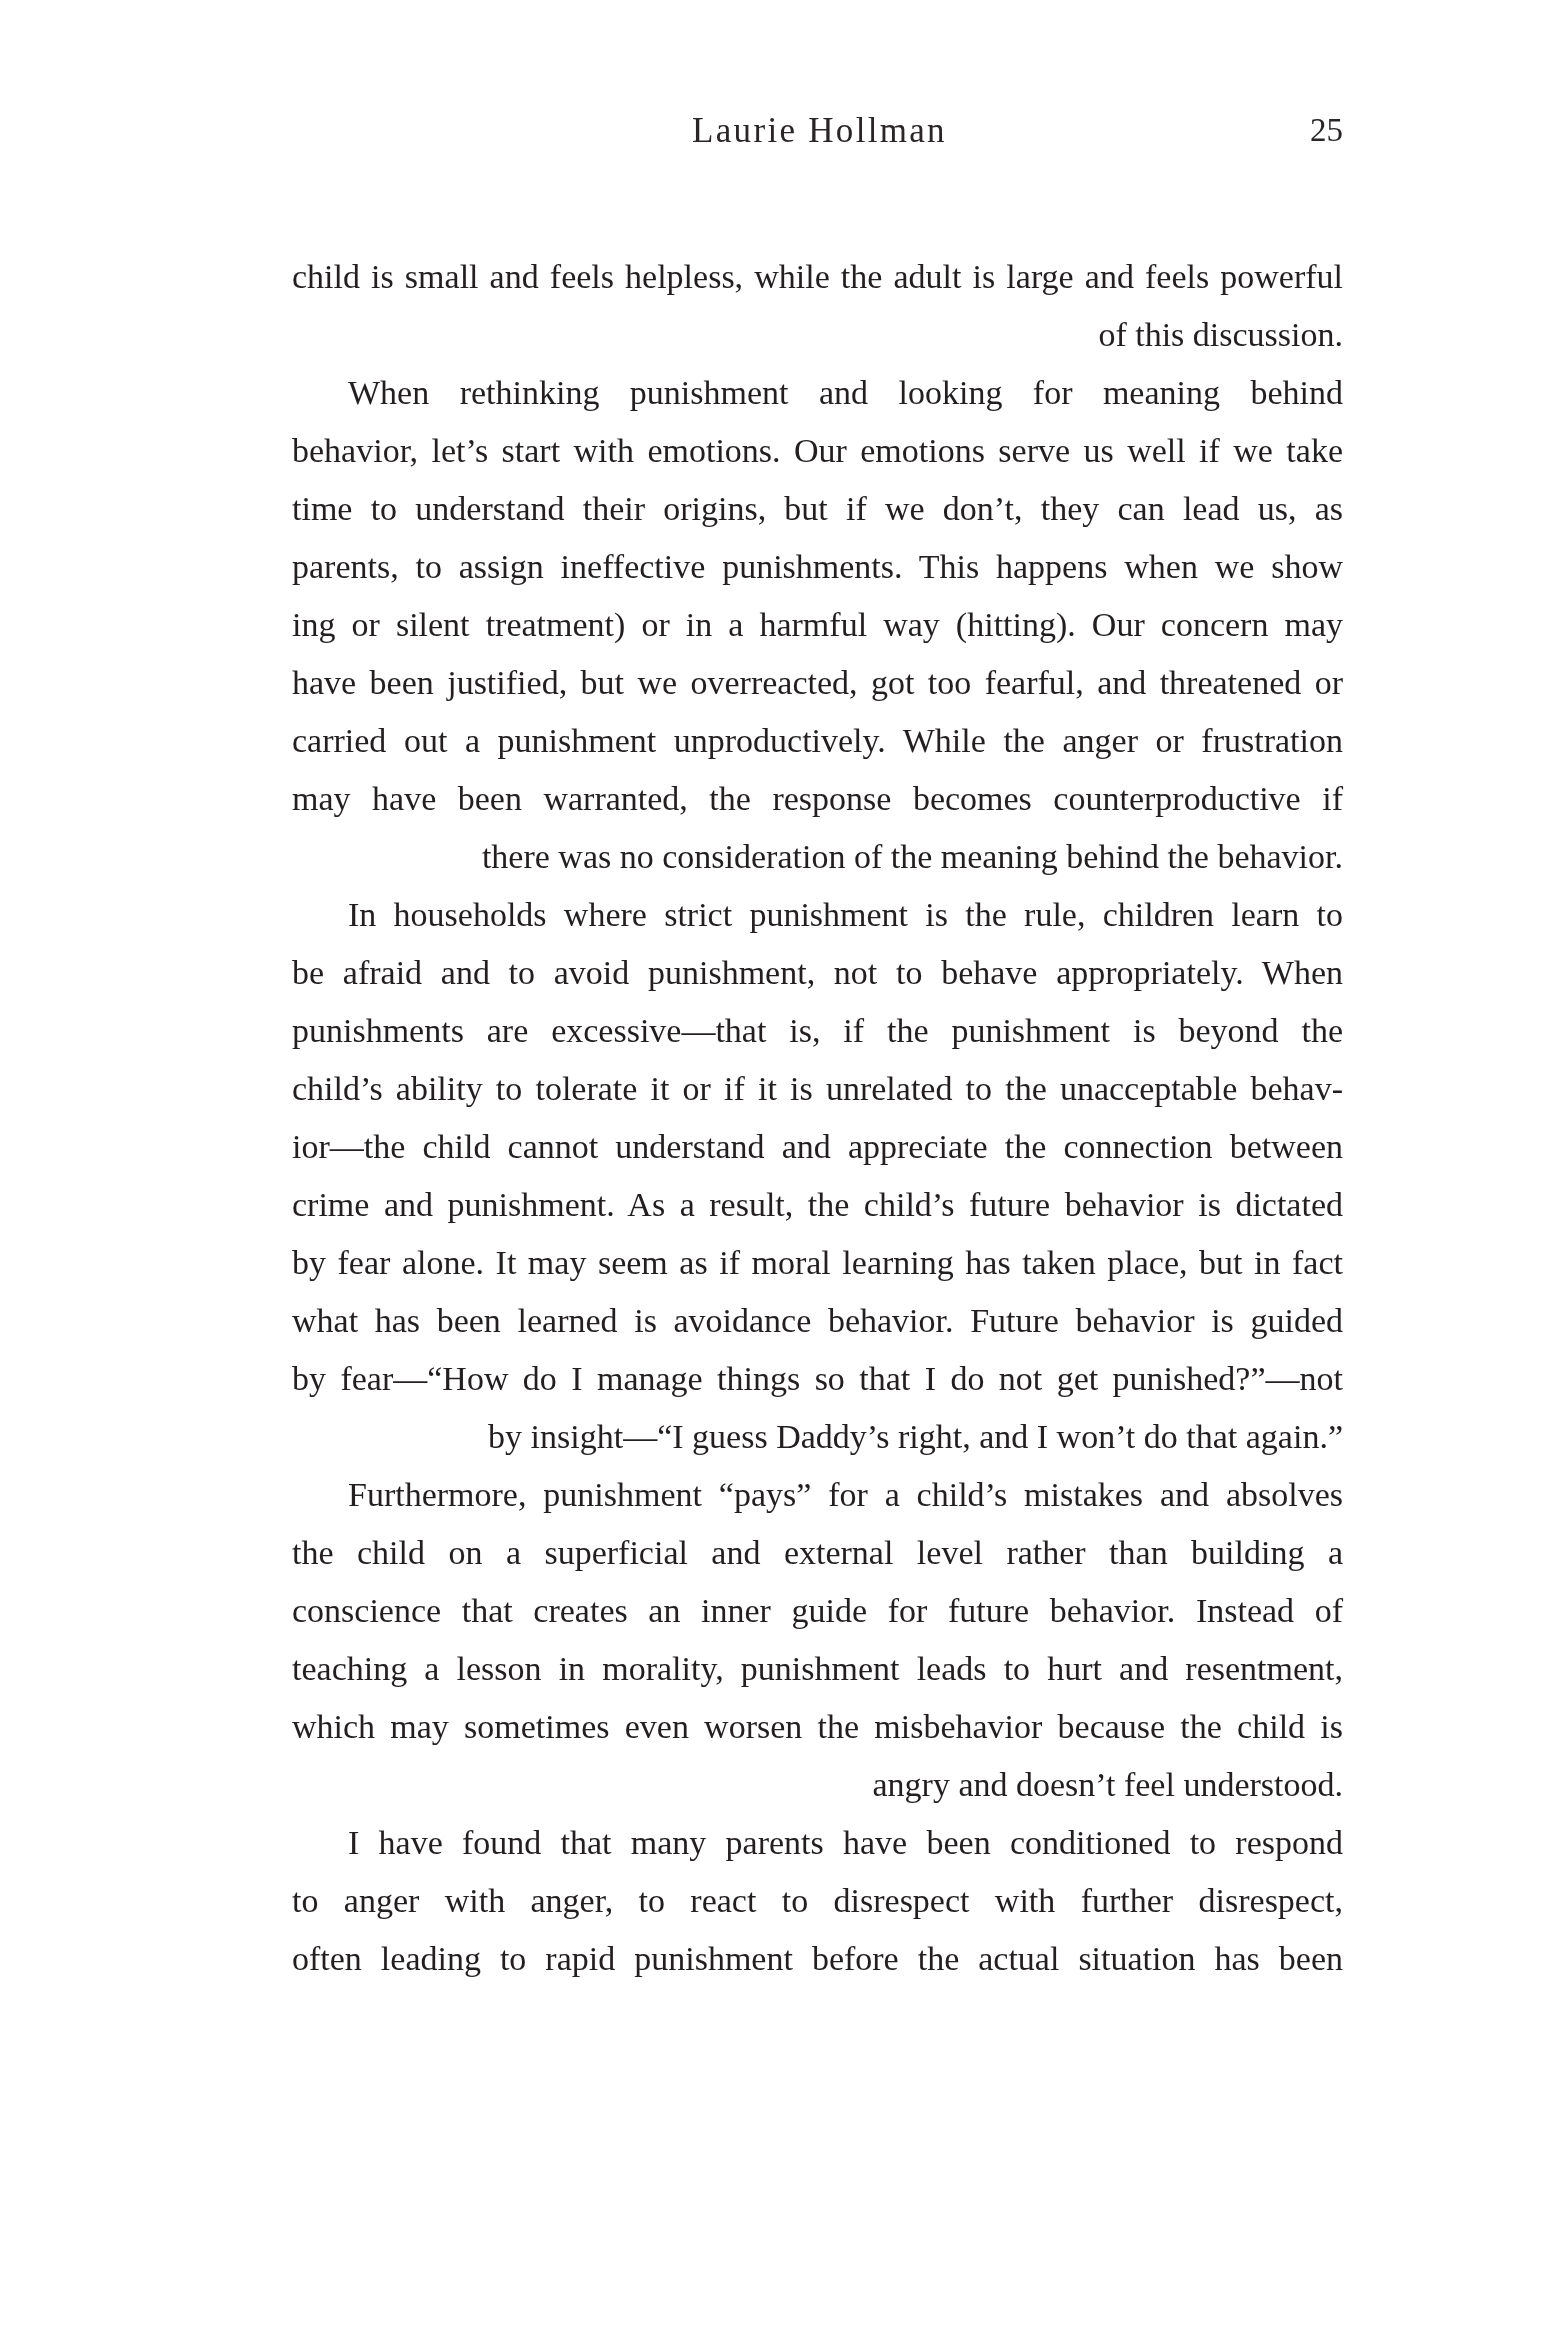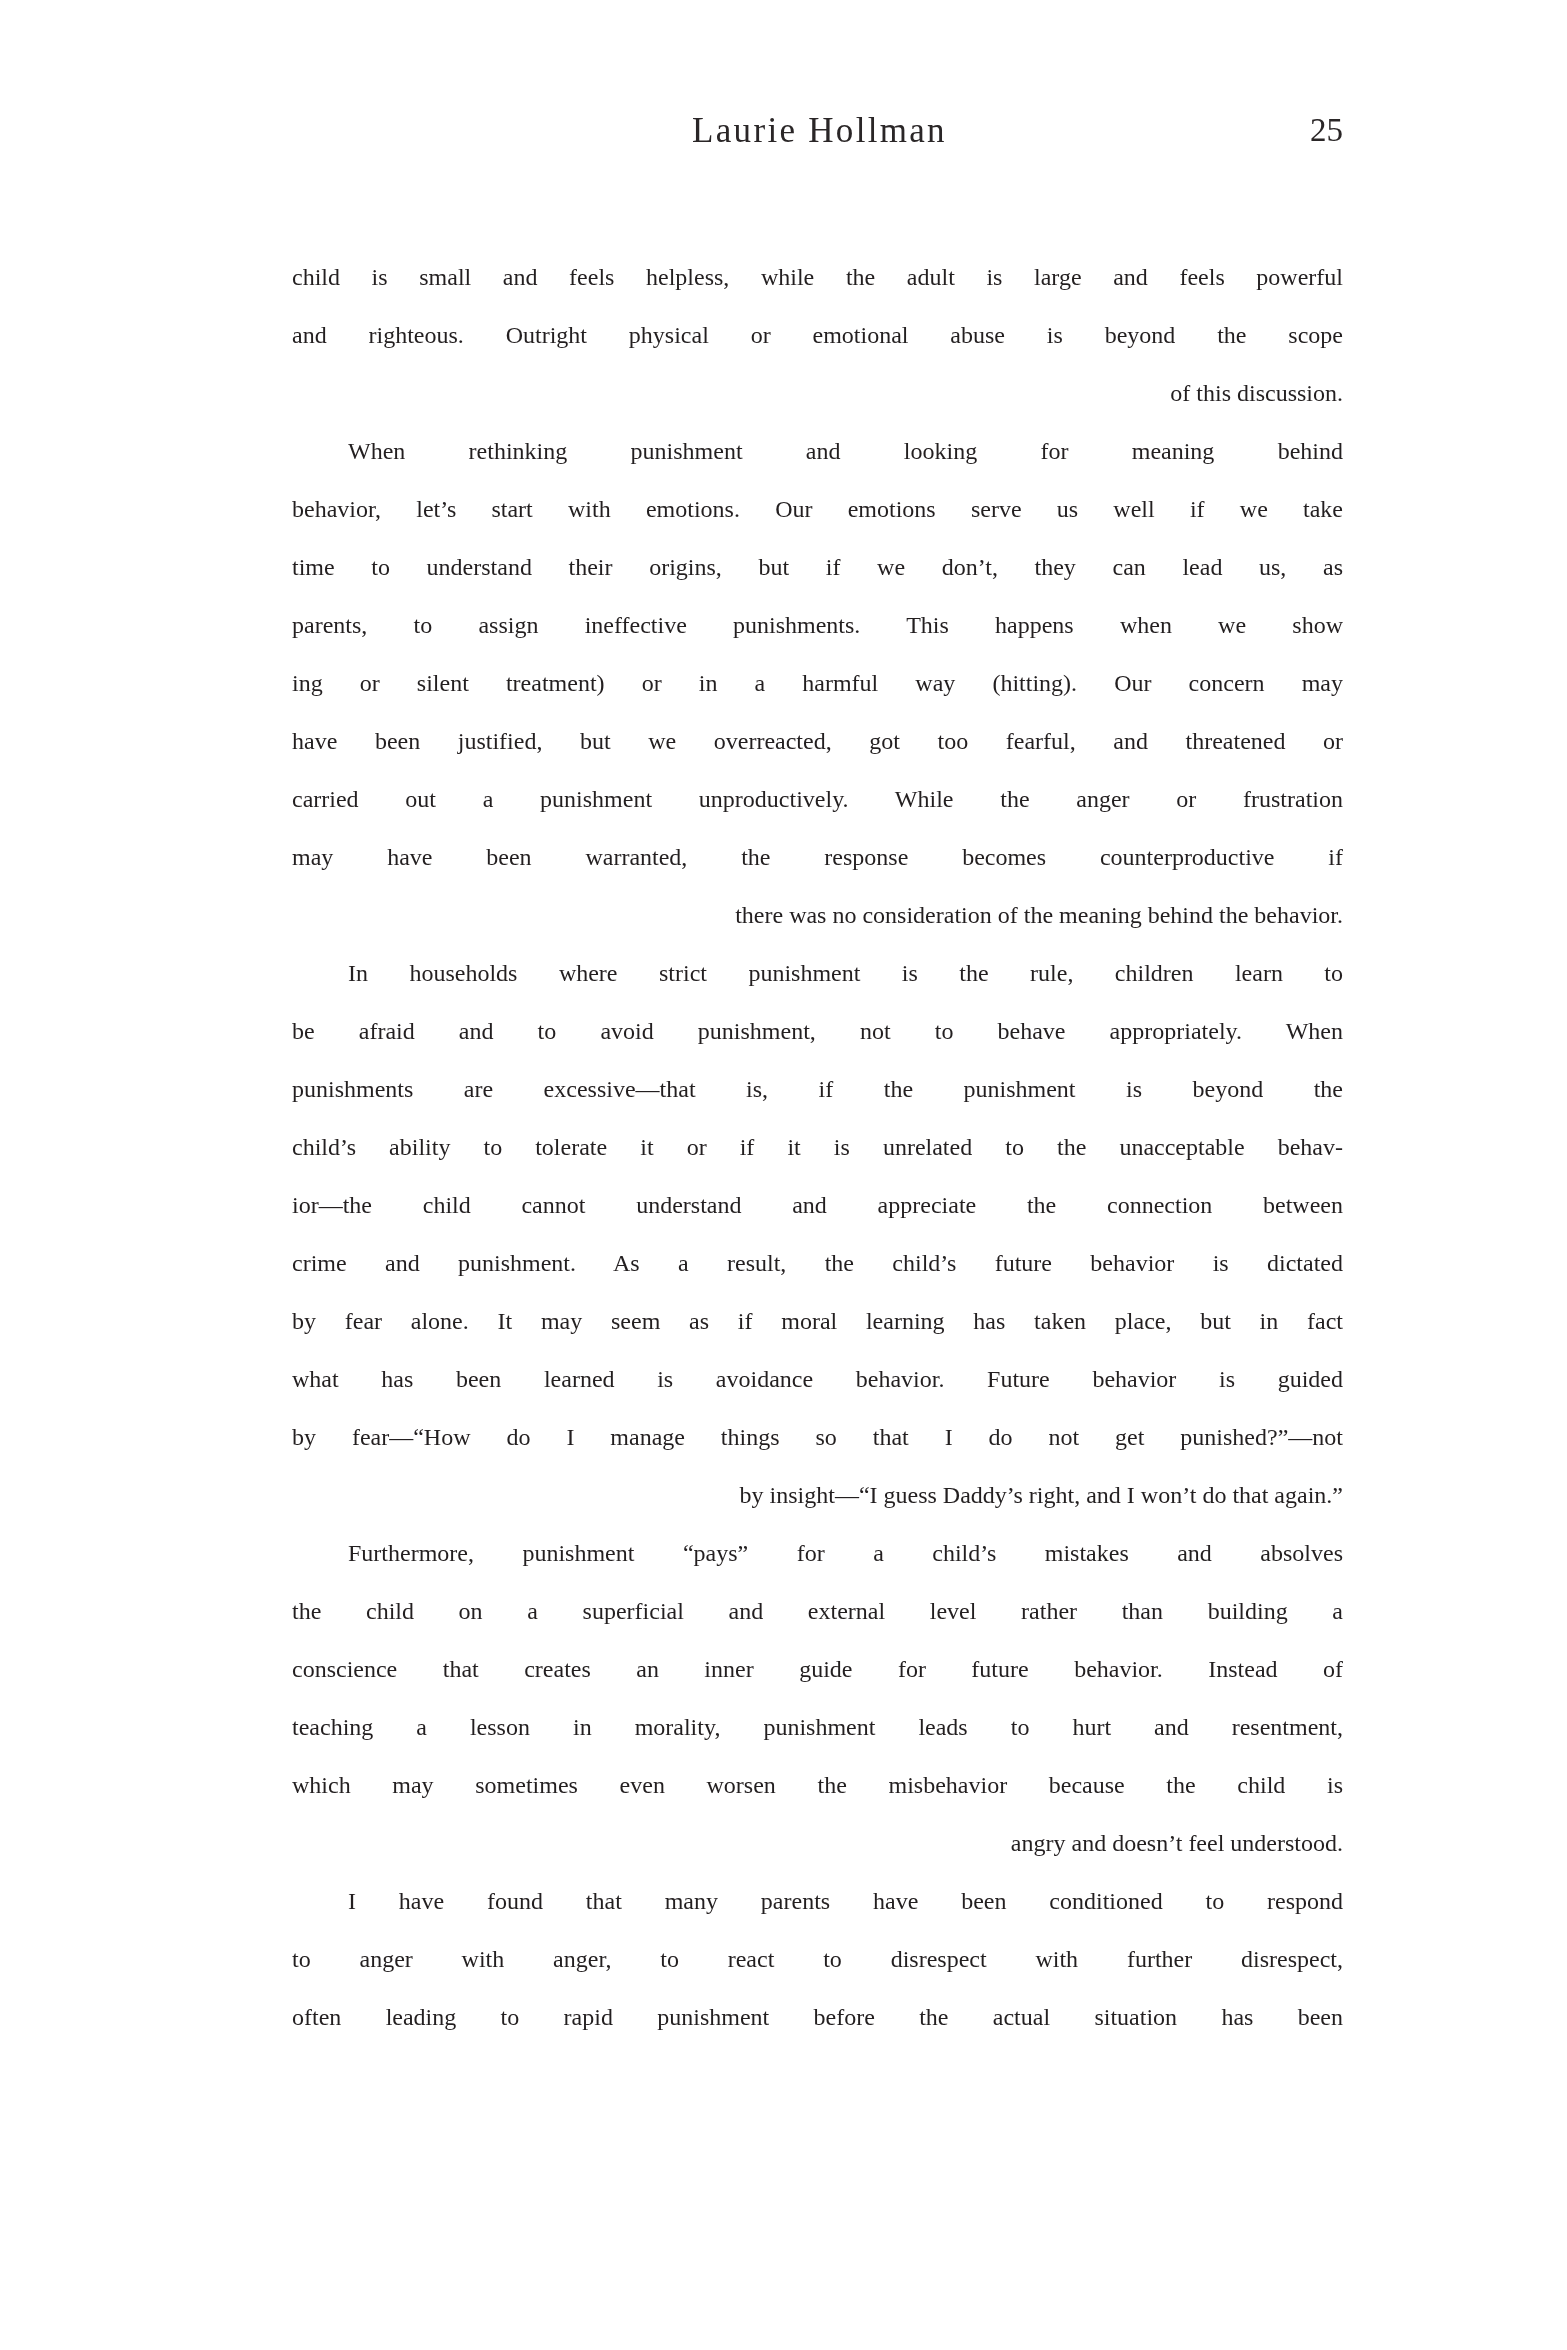--- a/index.html
+++ b/index.html
@@ -1,36 +1,35 @@
 <!DOCTYPE html>
 <html style="font-size:14.7px"><head>
 <meta charset="utf-8">
 <style>
   html, body { margin:0; padding:0; background:#ffffff; }
   body { width:1568px; height:2351px; position:relative; overflow:hidden; font-family:"Liberation Serif", "DejaVu Serif", serif; color:#231f20; }
   .running-head { position:absolute; top:103px; left:0; width:1568px; height:55px; }
   .head-title { position:absolute; left:668px; width:303px; top:0; font-size:35px; letter-spacing:2.3px; text-align:center; line-height:55px; color:#2a2627; }
   .page-num { position:absolute; right:225px; top:0; font-size:33px; line-height:55px; color:#2a2627;text-align:center; }
   .body-text { position:absolute; left:292px; top:248px; width:1051px; }
-  .line { height:58px; line-height:58px; font-size:24px; white-space:nowrap; overflow:visible; }
+  .line { height:58px; line-height:58px; font-size:34px; white-space:nowrap; overflow:visible; }
   .line.j { text-align:justify; text-align-last:justify; }
   .line.l { text-align:right; }
   .line.indent { padding-left:56px; box-sizing:border-box; }
 </style>
 </head>
 <body>
 
 <div class="running-head">
   <div class="head-title">Laurie Hollman</div>
   <div class="page-num">25</div>
 </div>
 
 <div class="body-text" id="body-text">
     <div class="line j">child is small and feels helpless, while the adult is large and feels powerful</div>
-    <div class="line j">and righteous. Outright physical or emotional abuse is beyond the scope</div>
     <div class="line l">of this discussion.</div>
     <div class="line j indent">When rethinking punishment and looking for meaning behind</div>
     <div class="line j">behavior, let’s start with emotions. Our emotions serve us well if we take</div>
     <div class="line j">time to understand their origins, but if we don’t, they can lead us, as</div>
     <div class="line j">parents, to assign ineffective punishments. This happens when we show</div>
     <div class="line j">ing or silent treatment) or in a harmful way (hitting). Our concern may</div>
     <div class="line j">have been justified, but we overreacted, got too fearful, and threatened or</div>
     <div class="line j">carried out a punishment unproductively. While the anger or frustration</div>
     <div class="line j">may have been warranted, the response becomes counterproductive if</div>
     <div class="line l">there was no consideration of the meaning behind the behavior.</div>

